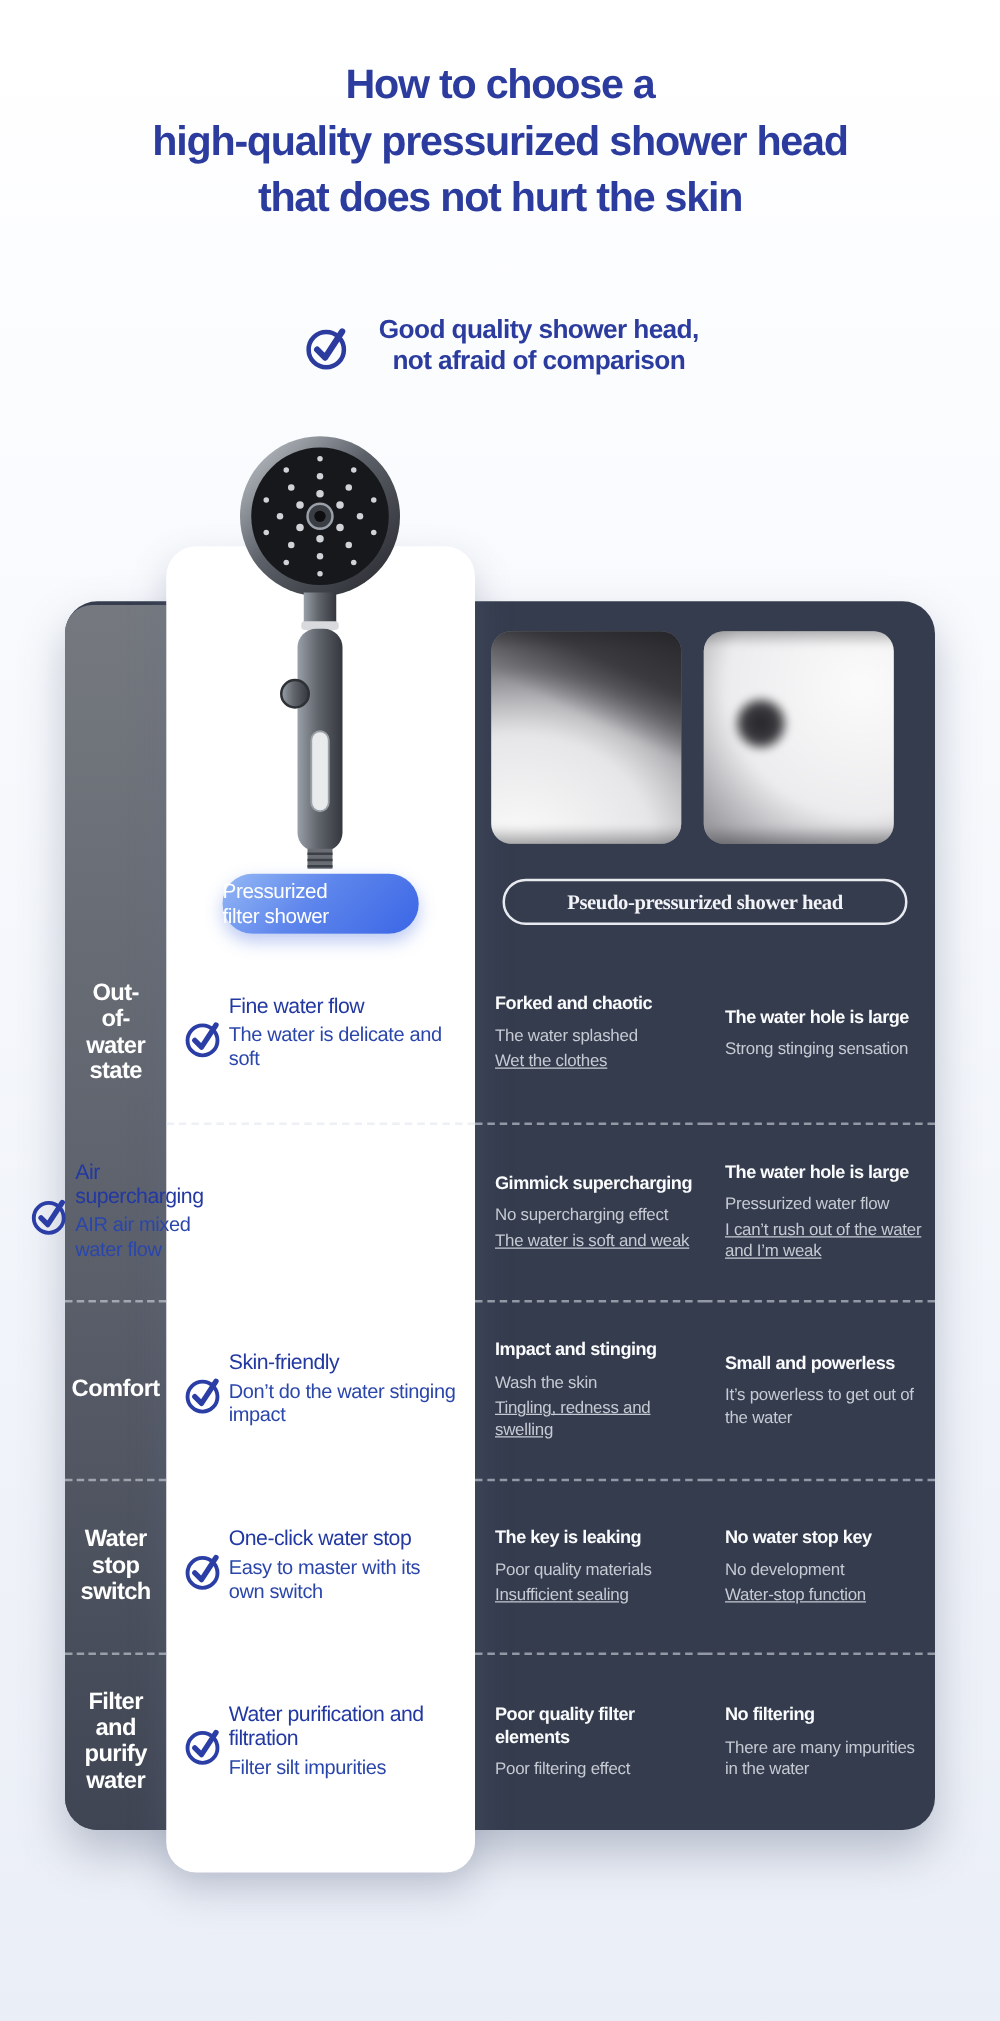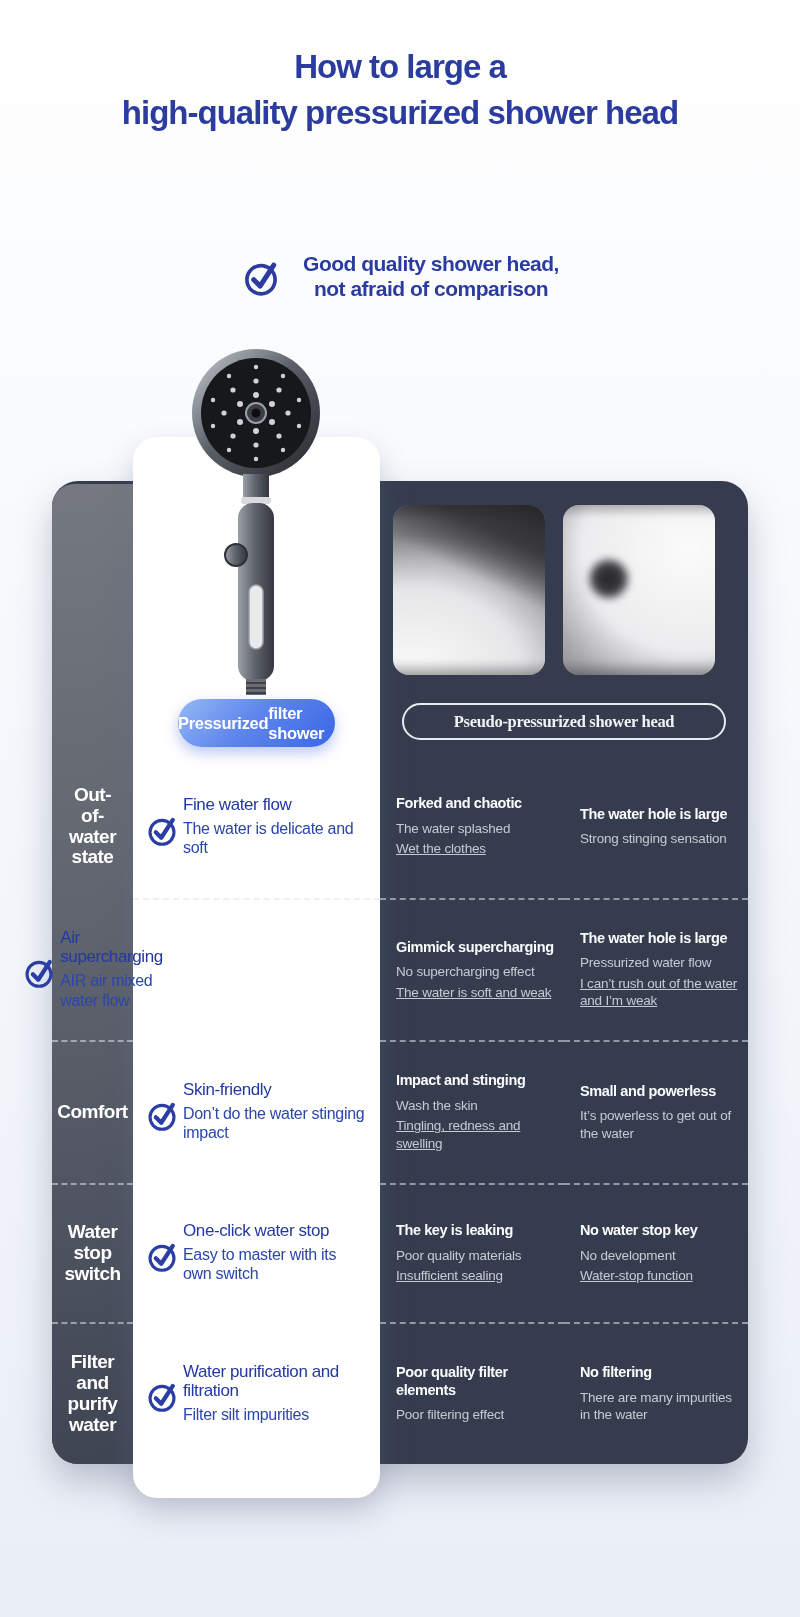--- a/index.html
+++ b/index.html
@@ -64,22 +64,22 @@
       radial-gradient(circle at 32% 44%, #26262a 0%, #3c3c40 9%, rgba(60,60,64,0) 15%),
       radial-gradient(ellipse 140% 120% at 80% 28%, #fbfbfb 0%, #ececee 46%, rgba(236,236,238,0) 72%),
       linear-gradient(180deg, #808085 0%, #9e9ea3 100%);
   }
 
   
   .pill-good {
     position:absolute; left:178px; top:699px; width:157px; height:48px;
     border-radius:24px;
     background:linear-gradient(135deg,#96B9F5 0%,#5E86EC 45%,#3B66E6 100%);
-    color:#FFFFFF; font-weight:bold; font-size:16.5px; line-height:1.22;
-    display:flex; flex-direction:row; justify-content:center; align-items:center;
+    color:#FFFFFF; font-weight:normal; font-size:16.5px; line-height:1.22;
+    display:flex; flex-direction:column; justify-content:center; 
     letter-spacing:-0.3px; box-shadow:0 6px 14px rgba(60,100,220,.35);
   }
   .pill-bad {
     position:absolute; left:402px; top:703px; width:324px; height:37px;
     border:2px solid #E8EAF0; border-radius:20px;
     color:#F2F3F7; font-weight:bold; font-size:16.5px; letter-spacing:-0.3px;
     display:flex; align-items:center; justify-content:center;font-family:Liberation Serif, serif;
   }
 
   
@@ -117,22 +117,23 @@
   .bad-body { color:#C6CAD3; font-size:13.5px; line-height:1.3; letter-spacing:-0.2px; margin-top:7px; }
   .bad-body + .bad-body { margin-top:3px;text-decoration:underline; }
   .bad-body:empty, .label-line:empty { display:none; margin:0; }
 </style>
 </head>
 <body>
 
 <div class="stage">
 
   <h1 class="title">
-    <div>How to large a</div>
+    <div>How to choose a</div>
     <div>high-quality pressurized shower head</div>
+    <div>that does not hurt the skin</div>
   </h1>
 
   <div class="subtitle">
     <svg class="check-big" viewBox="0 0 44 44">
       <circle cx="22" cy="25" r="15.5" fill="none" stroke="#2B3C9E" stroke-width="4"></circle>
       <path d="M14 25 L21 32 L36 9" fill="none" stroke="#2B3C9E" stroke-width="5.5" stroke-linecap="round" stroke-linejoin="round"></path>
     </svg>
     <div class="subtitle-text">
       <div>Good quality shower head,</div>
       <div>not afraid of comparison</div>

